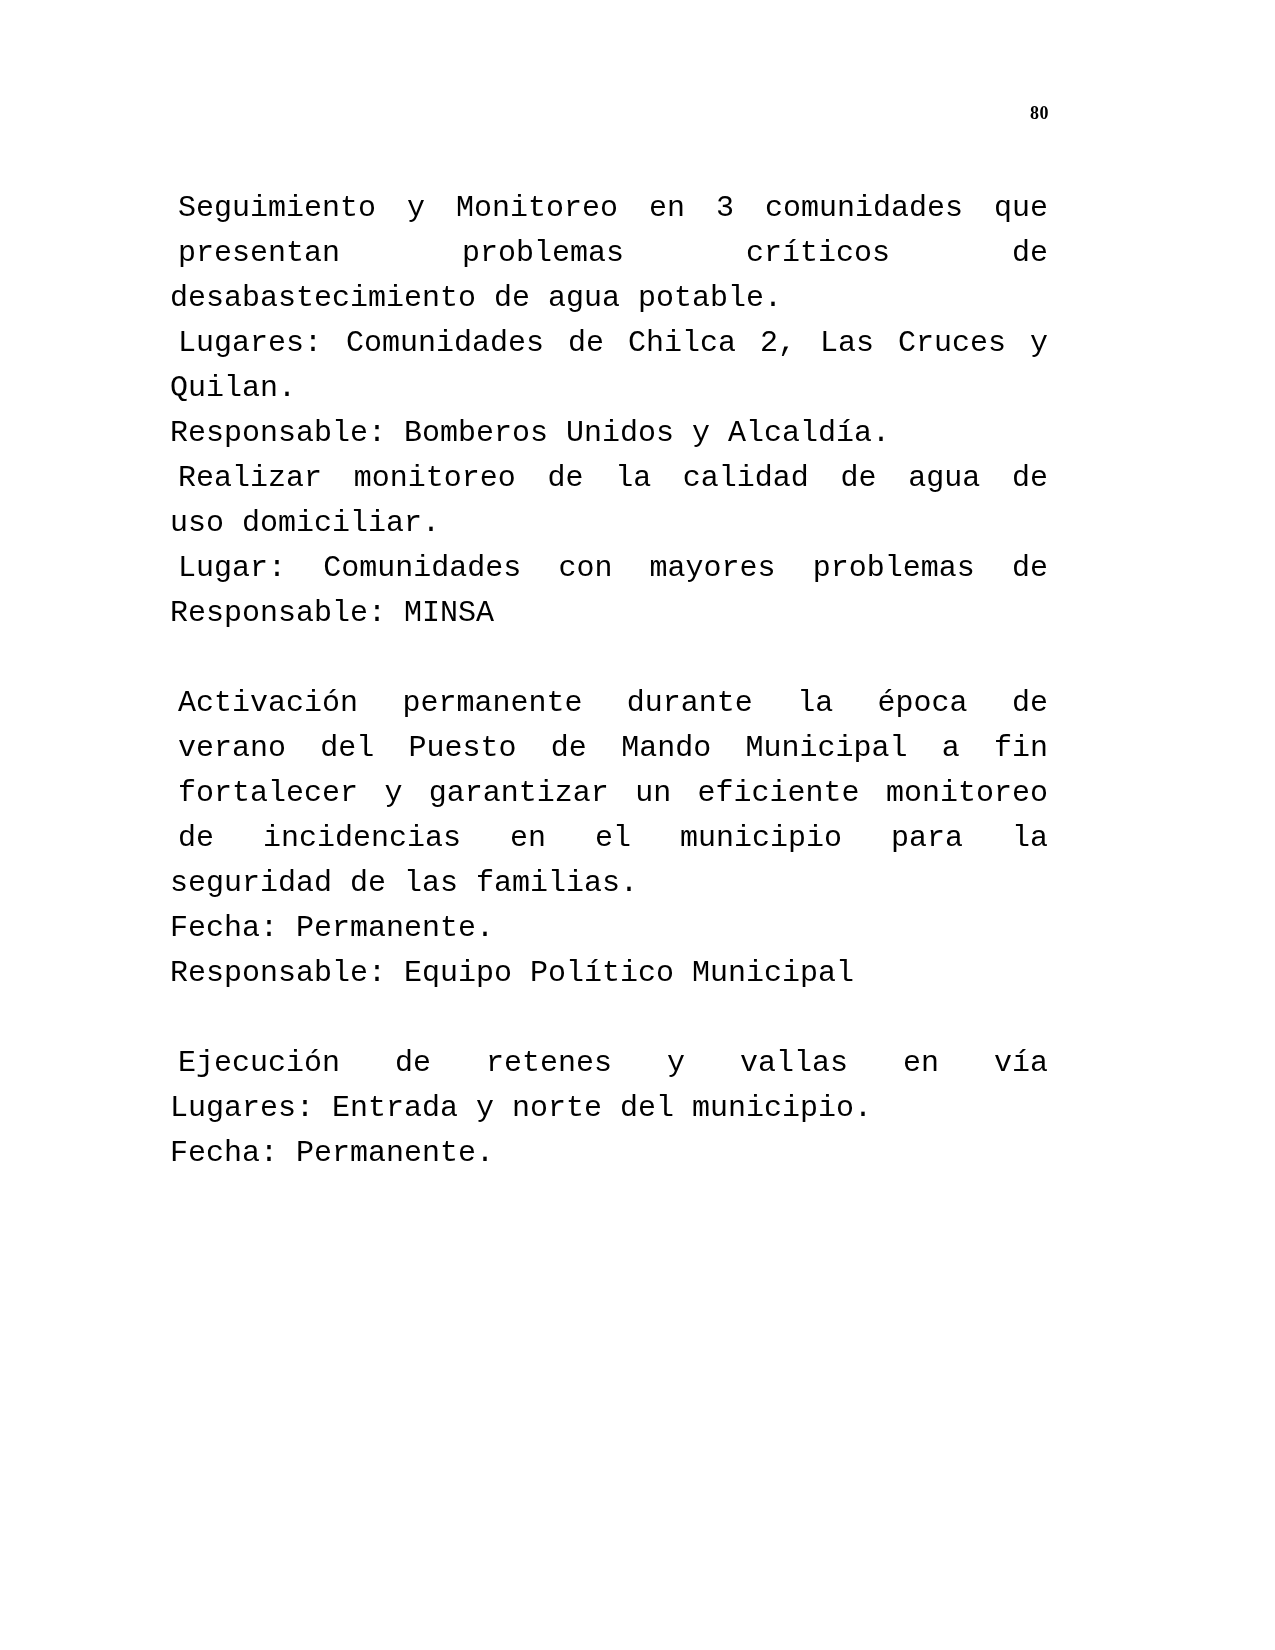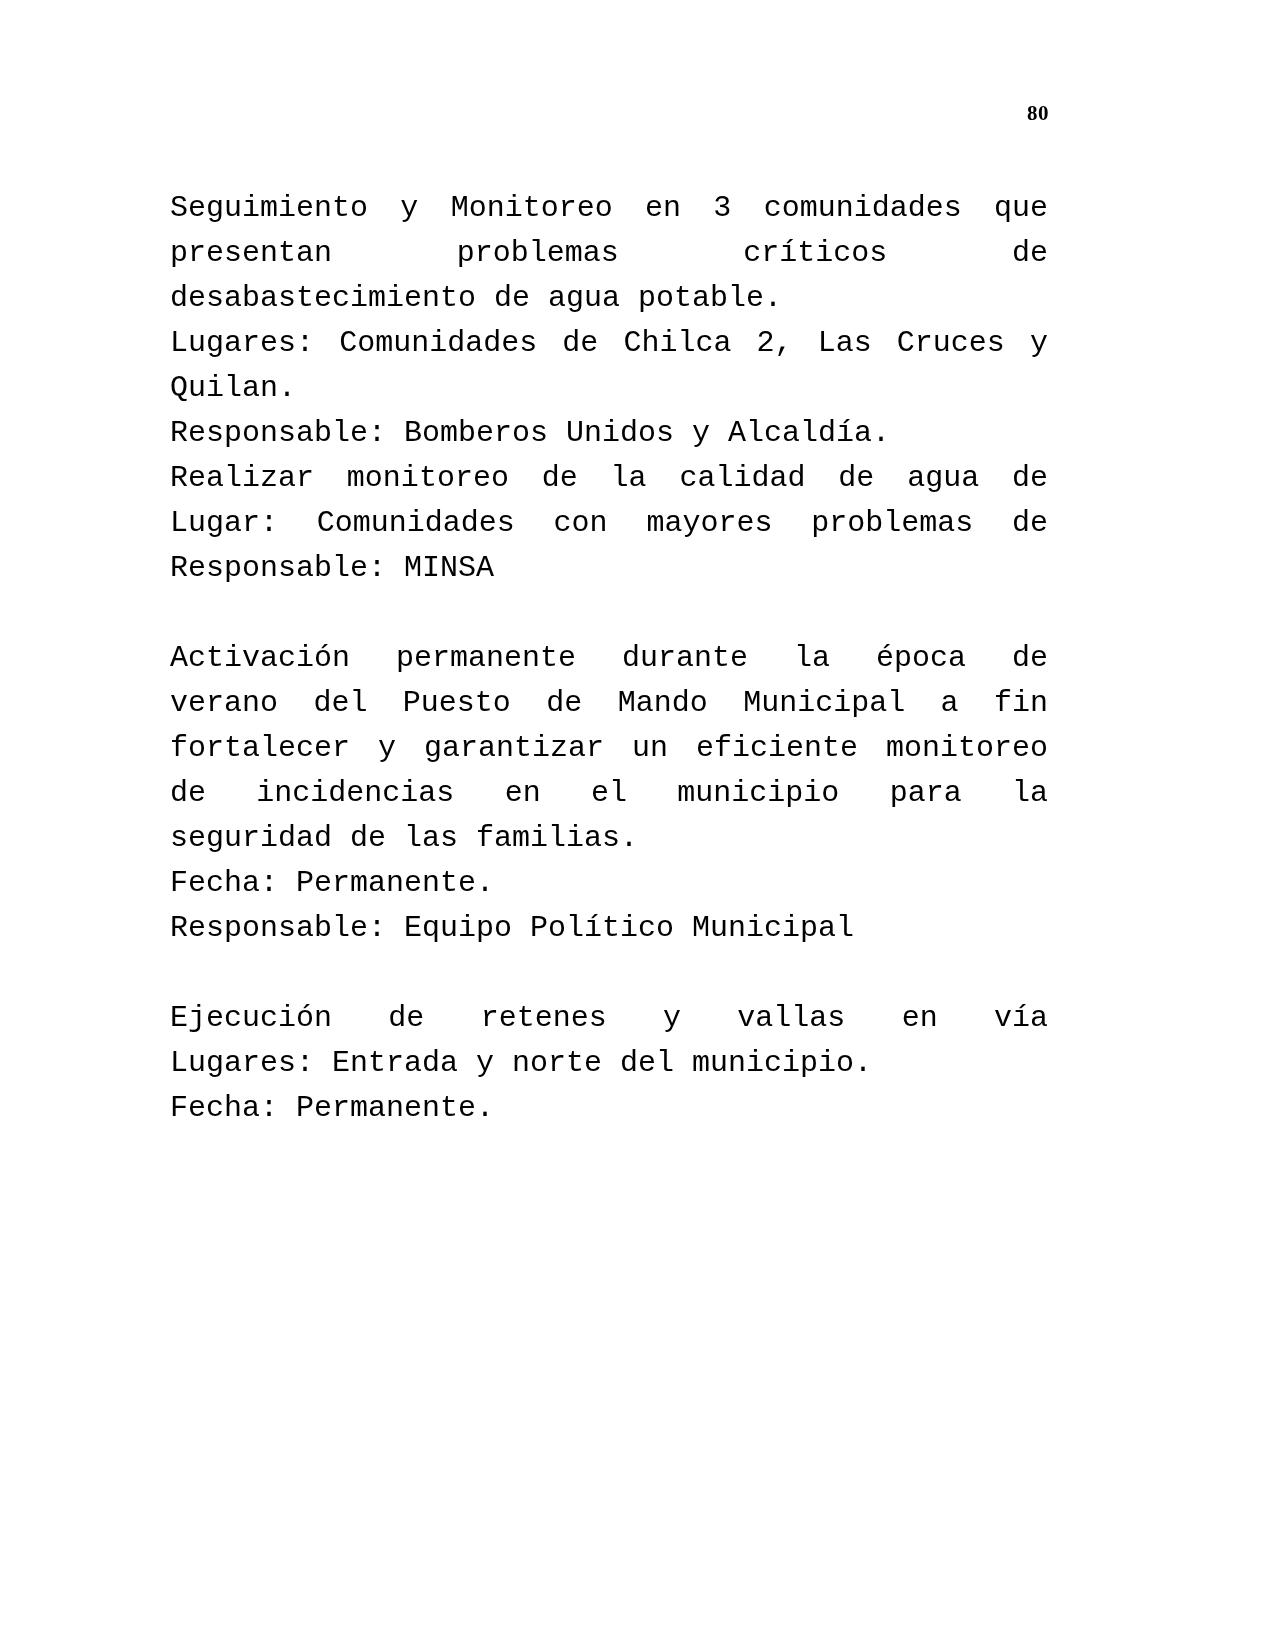--- a/index.html
+++ b/index.html
@@ -16,21 +16,21 @@
     box-sizing: border-box;
   }
   .page-number {
     position: absolute;
     top: 98px;
     left: 0;
     width: 1049px;
     text-align: right;
     font-family: "Liberation Serif", "DejaVu Serif", serif;
     font-weight: bold;
-    font-size: 21px;
+    font-size: 18px;
     line-height: 30px;
     color: #000000;
     letter-spacing: 0.5px;
   }
   .body-text {
     position: absolute;
     top: 186px;
     left: 170px;
     width: 878px;
     font-family: "Liberation Mono", "DejaVu Sans Mono", monospace;
@@ -51,20 +51,21 @@
   }
   .para .ln {
     display: block;
     text-align: justify;
     text-justify: inter-word;
     white-space: pre-wrap;
   }
   
   .para .ln.justify {
     text-align-last: justify;
+    margin-left: 8px;
   }
   .para .ln.flush {
     text-align-last: left;
   }
 </style>
 </head>
 <body>
 
 <div class="page">
 
@@ -72,20 +73,21 @@
 
   <div class="body-text">
       <div class="para">
         <span class="ln justify">Seguimiento y Monitoreo en 3 comunidades que</span>
         <span class="ln justify">presentan problemas críticos de</span>
         <span class="ln flush">desabastecimiento de agua potable.</span>
         <span class="ln justify">Lugares: Comunidades de Chilca 2, Las Cruces y</span>
         <span class="ln flush">Quilan.</span>
         <span class="ln flush">Responsable: Bomberos Unidos y Alcaldía.</span>
         <span class="ln justify">Realizar monitoreo de la calidad de agua de</span>
+        <span class="ln flush">uso domiciliar.</span>
         <span class="ln justify">Lugar: Comunidades con mayores problemas de</span>
         <span class="ln flush">Responsable: MINSA</span>
       </div>
       <div class="para">
         <span class="ln justify">Activación permanente durante la época de</span>
         <span class="ln justify">verano del Puesto de Mando Municipal a fin</span>
         <span class="ln justify">fortalecer y garantizar un eficiente monitoreo</span>
         <span class="ln justify">de incidencias en el municipio para la</span>
         <span class="ln flush">seguridad de las familias.</span>
         <span class="ln flush">Fecha: Permanente.</span>

